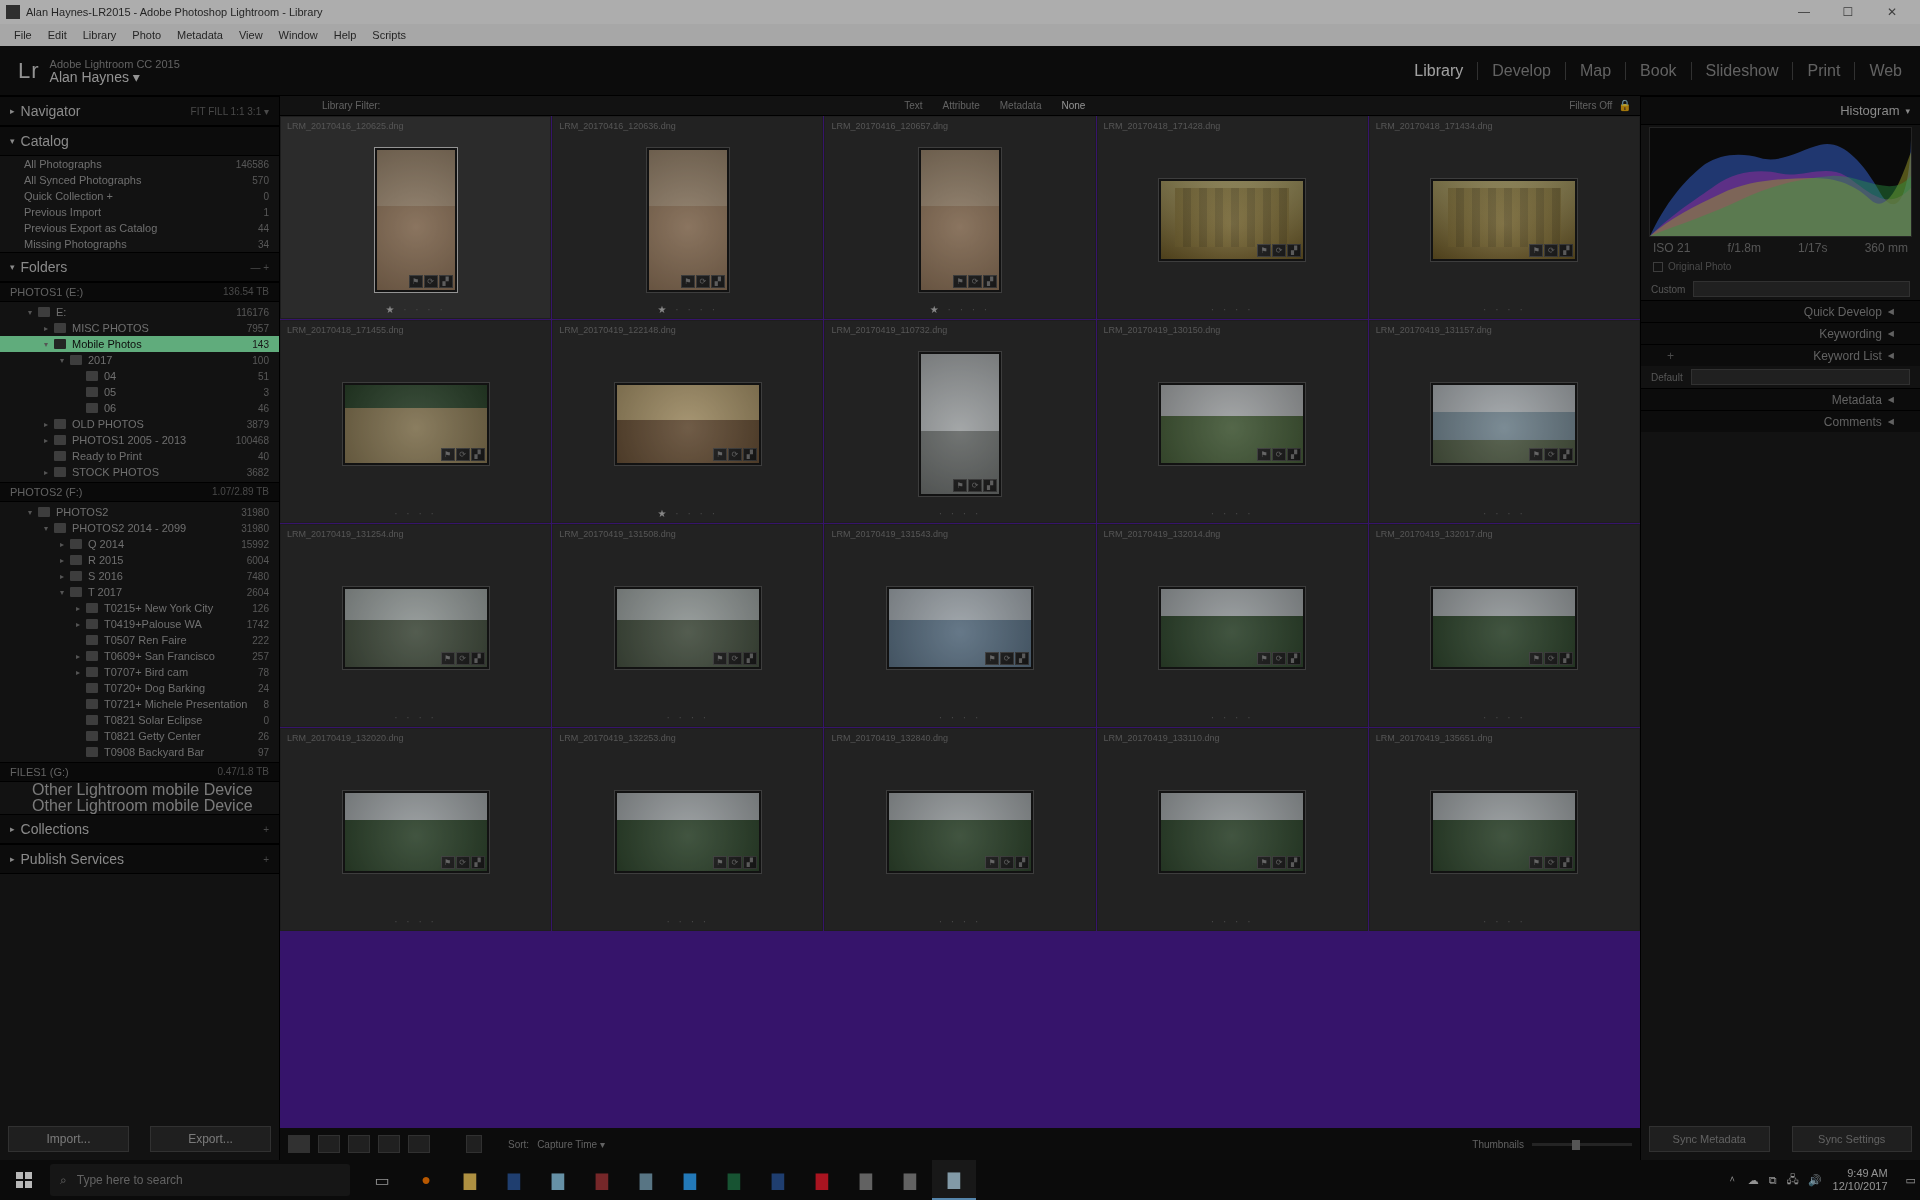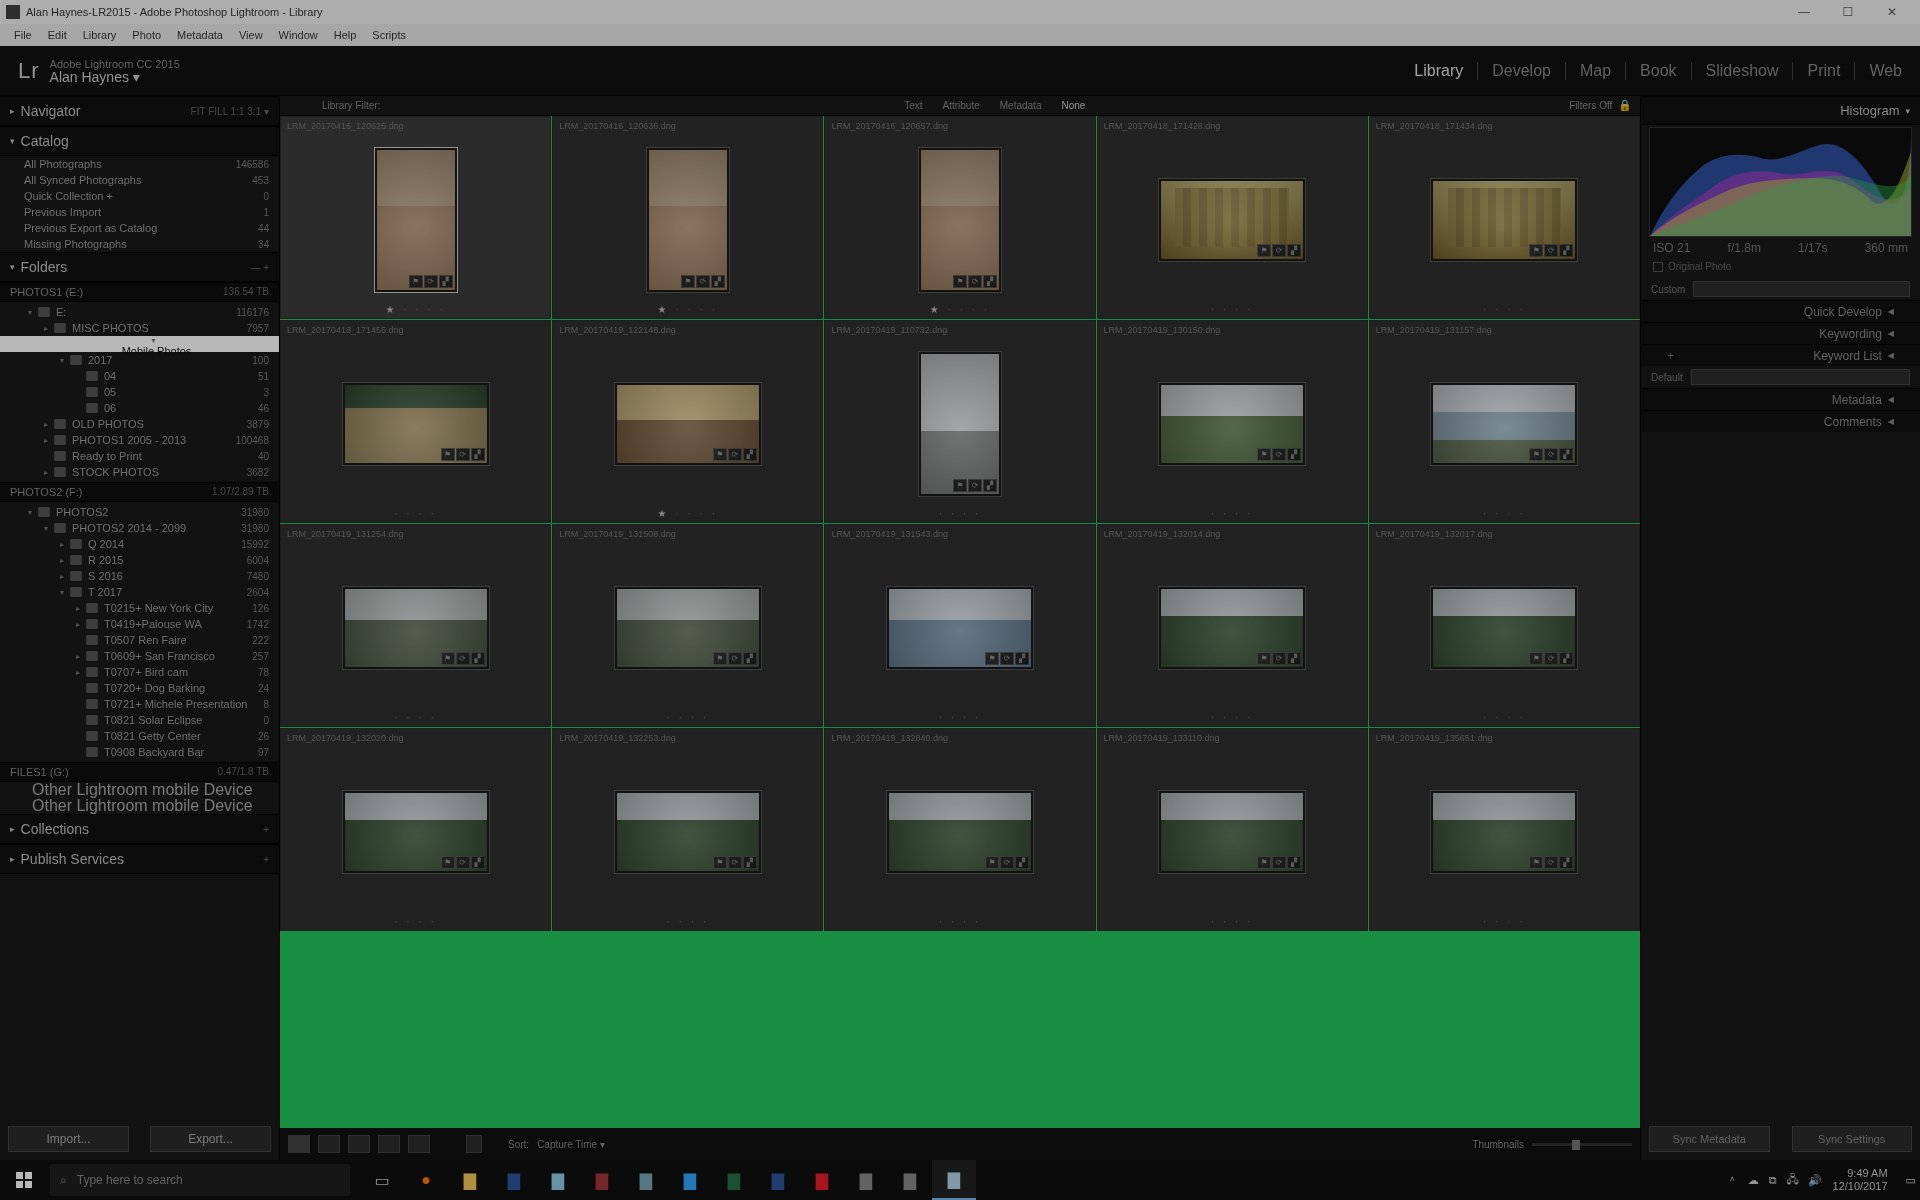--- a/index.html
+++ b/index.html
@@ -39,36 +39,36 @@
 .panelbody { font-size: 11px; color: #9a9a9a; }
 .prow { display: flex; align-items: center; padding: 2px 10px 2px 24px; height: 16px; }
 .prow .cnt { margin-left: auto; color: #7a7a7a; font-size: 10px; }
 .subhead { background: #0f0f0f; color: #888; font-size: 11px; padding: 3px 10px; display: flex; border-top: 1px solid #000; border-bottom: 1px solid #000; }
 .subhead .cnt { margin-left: auto; font-size: 10px; color: #666; }
 .tree { padding: 2px 0; }
 .trow { display: flex; align-items: center; height: 16px; padding: 0 10px 0 20px; font-size: 11px; color: #9a9a9a; }
 .trow .fico { width: 12px; height: 10px; background: #555; margin-right: 6px; border-radius: 1px; }
 .trow .tw { width: 10px; font-size: 8px; color: #777; }
 .trow .cnt { margin-left: auto; color: #7a7a7a; font-size: 10px; }
-.trow.sel { background: #ffffff; color: #111; flex-direction: column; }
+.trow.sel { background: #86efac; color: #111; }
 .trow.sel .cnt { color: #222; }
 .trow.sel .fico { background: #333; }
 .d1 { padding-left: 28px; } .d2 { padding-left: 44px; } .d3 { padding-left: 60px; } .d4 { padding-left: 76px; }
 .leftbtns { margin-top: auto; display: flex; gap: 21px; padding: 8px; }
 .leftbtns button { flex: 1; background: #2c2c2c; border: 1px solid #444; color: #aaa; font-size: 12px; height: 26px; }
 
 
 .center { flex: 1; background: #262626; display: flex; flex-direction: column; }
 .filterbar { height: 20px; background: #1a1a1a; display: flex; align-items: center; font-size: 10px; color: #888; padding: 0 8px; border-bottom: 1px solid #000; }
 .filterbar .flabel { margin-right: 40px; margin-left: 34px; }
 .filterbar .ftab { padding: 0 10px; }
 .filterbar .ftab.none { color: #ccc; }
 .filterbar .fsp { flex: 1; }
 .filterbar .lock { font-size: 11px; margin-left: 6px; }
-.grid { flex: 1; overflow: hidden; display: grid; grid-template-columns: repeat(5, 1fr); grid-auto-rows: 203px; gap: 1px; background: #22c55e; }
+.grid { flex: 1; overflow: hidden; display: grid; grid-template-columns: repeat(5, 1fr); grid-auto-rows: 203px; gap: 1px; background: #4c1d95; }
 .cell { background: #303030; position: relative; border: 1px solid #2a2a2a; }
 .cell.sel { background: #3c3c3c; }
 .cell .fname { position: absolute; top: 4px; left: 6px; font-size: 9px; color: #777; max-width: 95%; overflow: hidden; white-space: nowrap; }
 .cell .thumbwrap { position: absolute; top: 22px; left: 0; right: 0; bottom: 18px; display: flex; align-items: center; justify-content: center; }
 .thumb { border: 2px solid #1a1a1a; box-shadow: 0 0 0 1px #555; position: relative; overflow: hidden; }
 .cell.sel .thumb { box-shadow: 0 0 0 1px #ccc; }
 .thumb.portrait { width: 82px; height: 144px; }
 .thumb.landscape { width: 146px; height: 82px; }
 .badges { position: absolute; bottom: 2px; right: 2px; display: flex; gap: 1px; }
 .badge { width: 14px; height: 13px; background: #222; border: 1px solid #555; font-size: 8px; color: #999; text-align: center; line-height: 11px; }
@@ -183,21 +183,21 @@
         <span class="caret">▾</span>
         <span>Catalog</span>
       </div>
       <div class="panelbody" id="catalog-rows">
           <div class="prow">
             <span>All Photographs</span>
             <span class="cnt">146586</span>
           </div>
           <div class="prow">
             <span>All Synced Photographs</span>
-            <span class="cnt">453</span>
+            <span class="cnt">570</span>
           </div>
           <div class="prow">
             <span>Quick Collection  +</span>
             <span class="cnt">0</span>
           </div>
           <div class="prow">
             <span>Previous Import</span>
             <span class="cnt">1</span>
           </div>
           <div class="prow">

